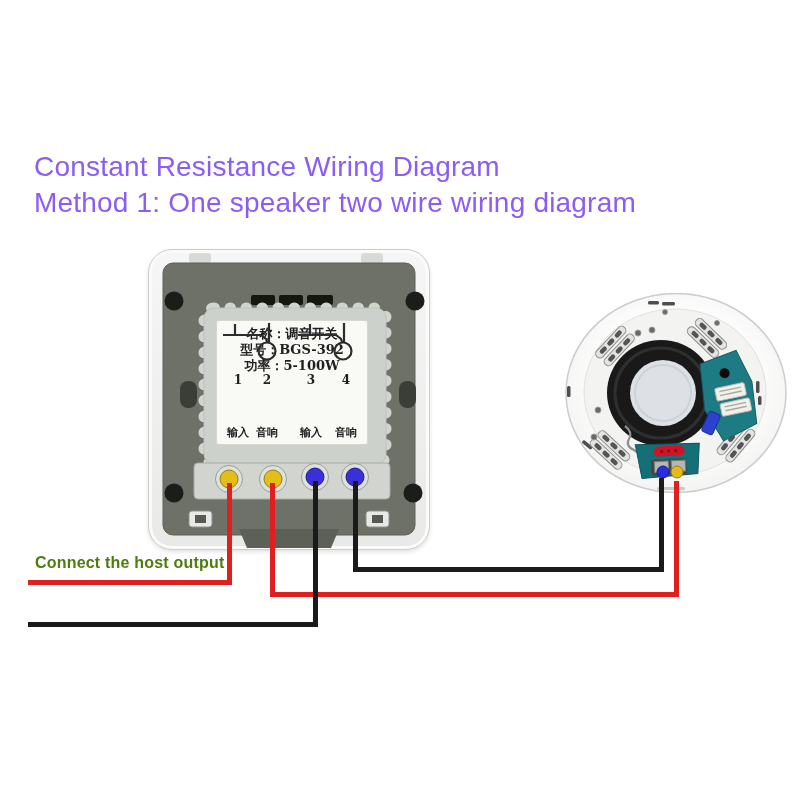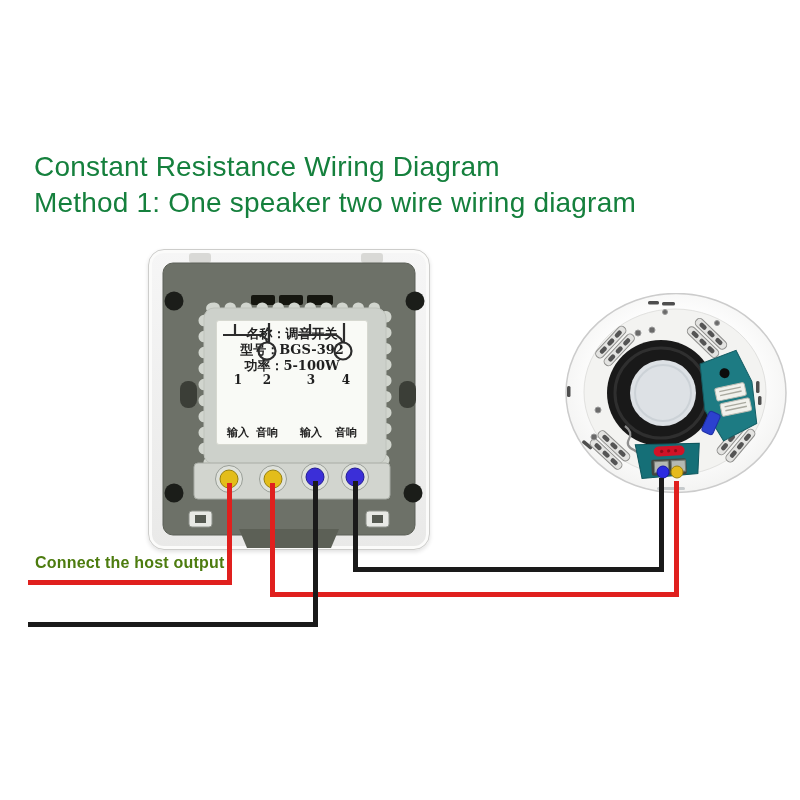--- a/index.html
+++ b/index.html
@@ -1,35 +1,35 @@
 <!DOCTYPE html>
 <html><head>
 <meta charset="utf-8">
 <style>
   html,body{margin:0;padding:0;background:#ffffff;}
   .canvas{position:relative;width:800px;height:800px;background:#ffffff;overflow:hidden;
           font-family:"Liberation Sans",sans-serif;}
 
   
-  .title{position:absolute;left:34px;top:149px;color:#15803d;font-size:28px;
+  .title{position:absolute;left:34px;top:149px;color:#8b5cf6;font-size:28px;
          line-height:36px;font-weight:500;letter-spacing:.2px;}
 
   
   .host-note{position:absolute;left:35px;top:554px;color:#4d7c0f;font-size:16px;
              font-weight:600;letter-spacing:.2px;}
 
   
   .wire{position:absolute;z-index:30;}
   .wire.red{background:#e0201e;}
   .wire.black{background:#1a1a1a;}
 
   
   .switch{position:absolute;left:148px;top:249px;width:280px;height:299px;z-index:10;
           background:linear-gradient(180deg,#f6f6f6,#e9e9e8);border:1px solid #cdcdcb;
-          border-radius:16px;box-shadow:inset 0 0 0 3px #fbfbfa,0 2px 4px rgba(0,0,0,.12);text-decoration:underline;}
+          border-radius:24px;box-shadow:inset 0 0 0 3px #fbfbfa,0 2px 4px rgba(0,0,0,.12);text-decoration:underline;}
   .switch svg{position:absolute;left:0;top:0;}
   .spec-label{position:absolute;left:67px;top:70px;width:152px;height:125px;
               background:#f9faf6;border:1px solid #d6d8d0;border-radius:3px;box-sizing:border-box;z-index:5;}
   .spec-rows{padding-top:5px;}
   .spec-row{display:flex;justify-content:center;font-family:"DejaVu Serif",serif;
             font-weight:bold;font-size:13px;line-height:16px;color:#1f1f1f;}
   .spec-key{text-align:right;}
   .spec-val{text-align:center;}
   .tcol{position:absolute;top:54px;width:36px;text-align:center;font-family:"DejaVu Serif",serif;
         font-weight:bold;color:#1f1f1f;}

